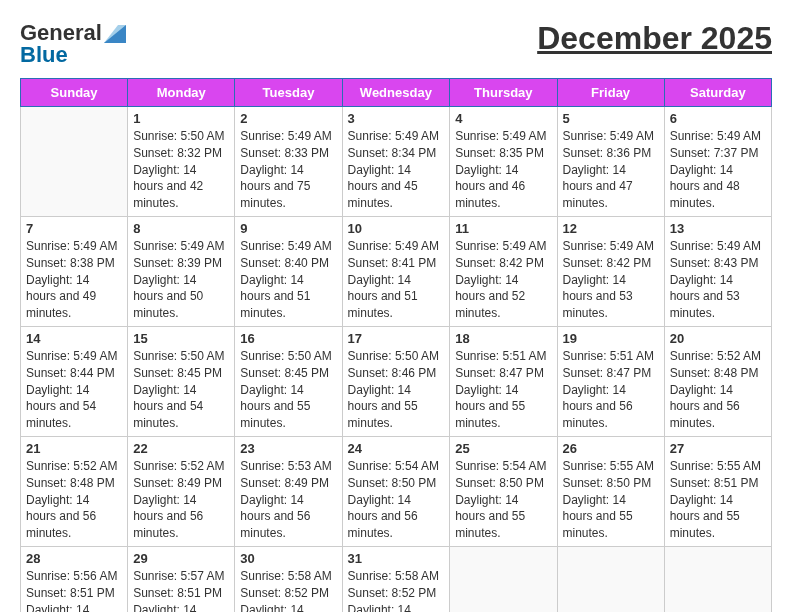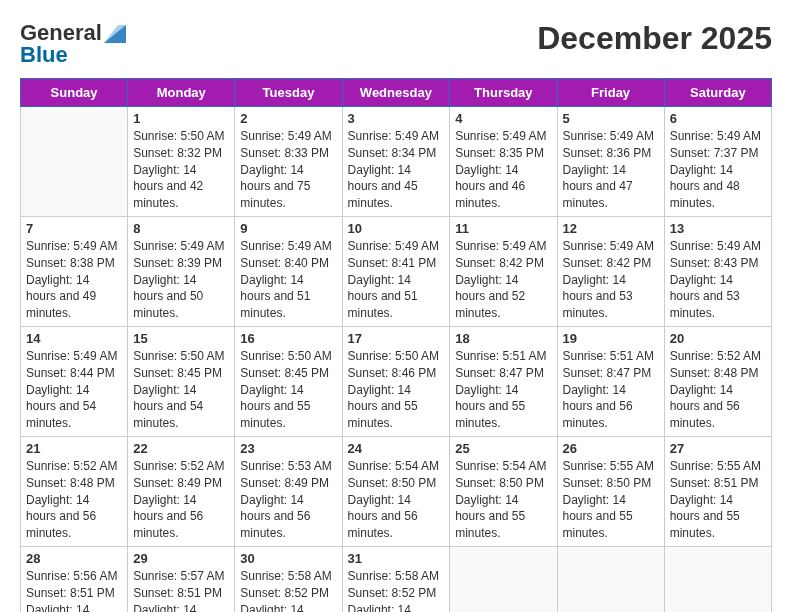--- a/index.html
+++ b/index.html
@@ -25,32 +25,33 @@
       display: flex;
       align-items: center;
     }
     .title-area {
       text-align: right;
     }
     .title-area h1 {
       font-size: 32px;
       font-weight: bold;
       color: #333;
+      text-decoration: underline;
     }
     .title-area h2 {
       font-size: 16px;
       font-weight: normal;
       color: #333;
     }
     .calendar {
       width: 100%;
       border-collapse: collapse;
     }
     .calendar th {
-      background: #a21caf;
+      background: #d946ef;
       color: #fff;
       text-align: center;
       padding: 6px 4px;
       font-size: 13px;
       border: 1px solid #2a6db5;
     }
     .calendar td {
       border: 1px solid #ccc;
       vertical-align: top;
       padding: 4px 5px;

